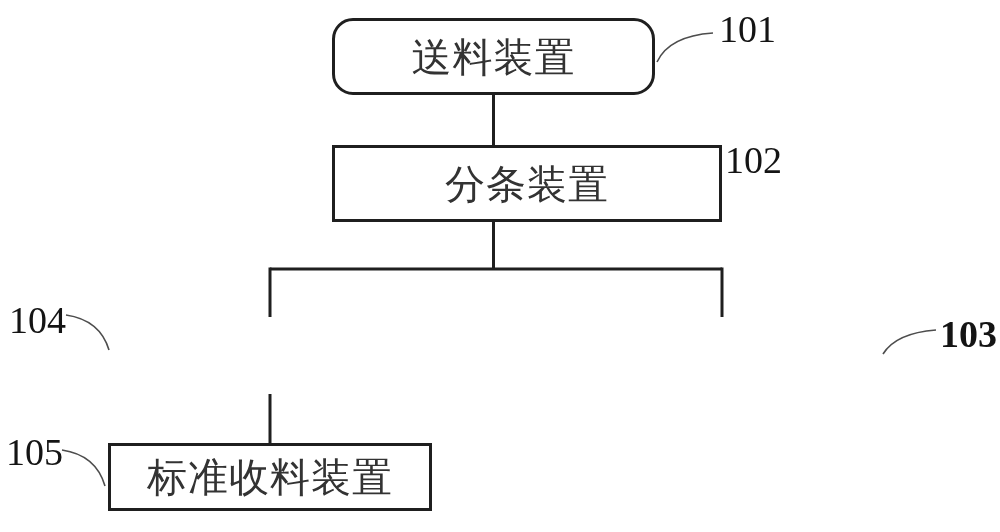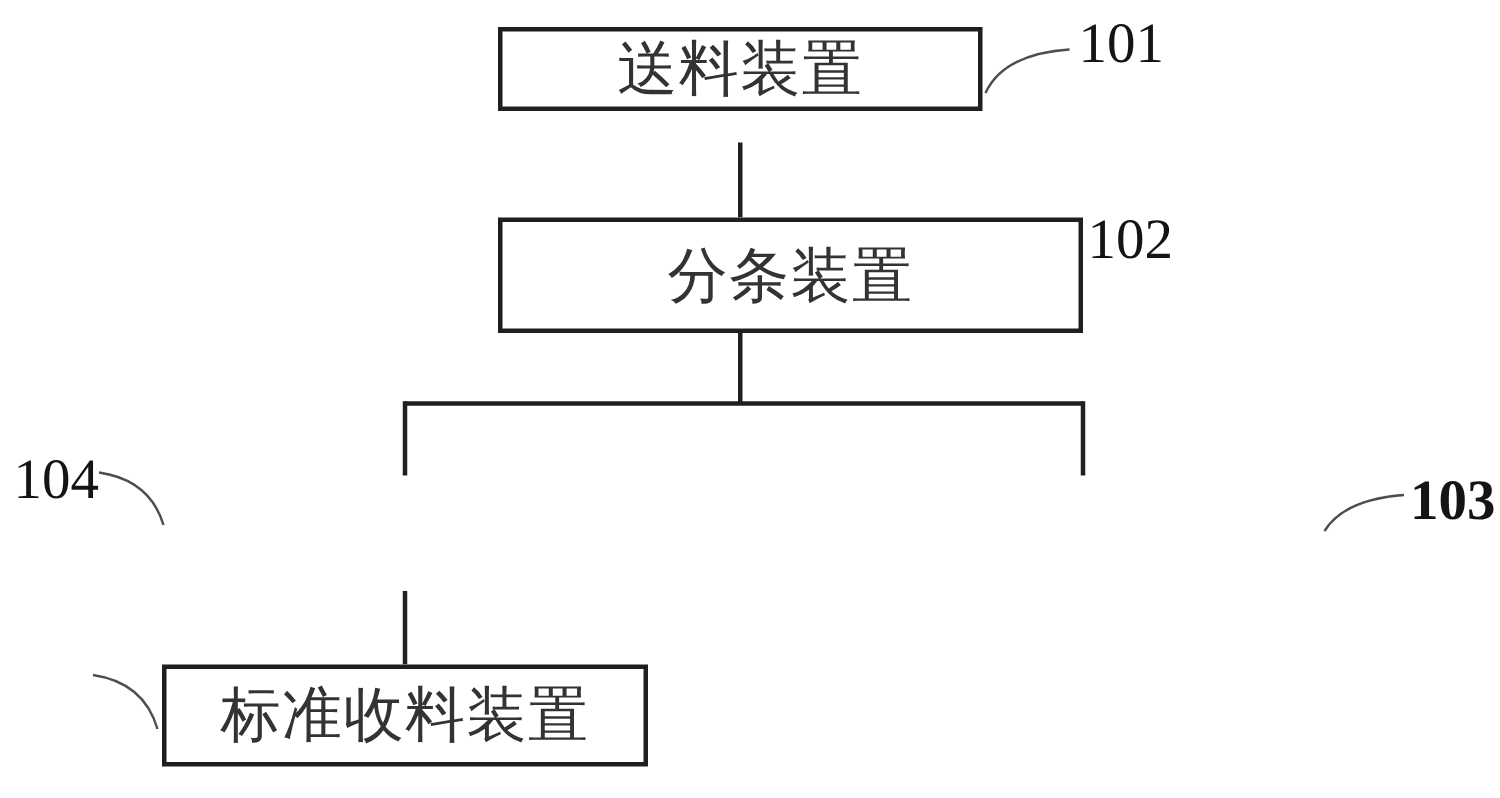--- a/index.html
+++ b/index.html
@@ -21,21 +21,21 @@
   .conn{stroke:var(--line);stroke-width:3;fill:none;}
   .leader{stroke:var(--leader);stroke-width:1.6;fill:none;}
   .box{
     position:absolute;box-sizing:border-box;
     border:3px solid var(--line);
     background:#fff;
     display:flex;align-items:center;justify-content:center;
     font-size:40px;line-height:1;letter-spacing:1px;
     color:var(--text);
   }
-  .box-101{left:332px;top:18px;width:323px;height:56px;}
+  .box-101{left:332px;top:18px;width:323px;height:77px;border-radius:21px;}
   .box-102{left:332px;top:145px;width:390px;height:77px;}
   .box-104{left:108px;top:317px;width:324px;height:77px;}
   .box-103{left:560px;top:317px;width:322px;height:77px;}
   .box-105{left:108px;top:443px;width:324px;height:68px;}
   .ref{
     position:absolute;
     font-family:"Liberation Serif", serif;
     font-size:38px;line-height:1;
     color:var(--ref);
   }
@@ -73,14 +73,15 @@
     <span>分条装置</span>
   </div>
   <div class="box box-105">
     <span>标准收料装置</span>
   </div>
 
   <div class="ref ref-101">101</div>
   <div class="ref ref-102">102</div>
   <div class="ref ref-104">104</div>
   <div class="ref ref-103">103</div>
+  <div class="ref ref-105">105</div>
 
 </div>
 
 </body></html>

